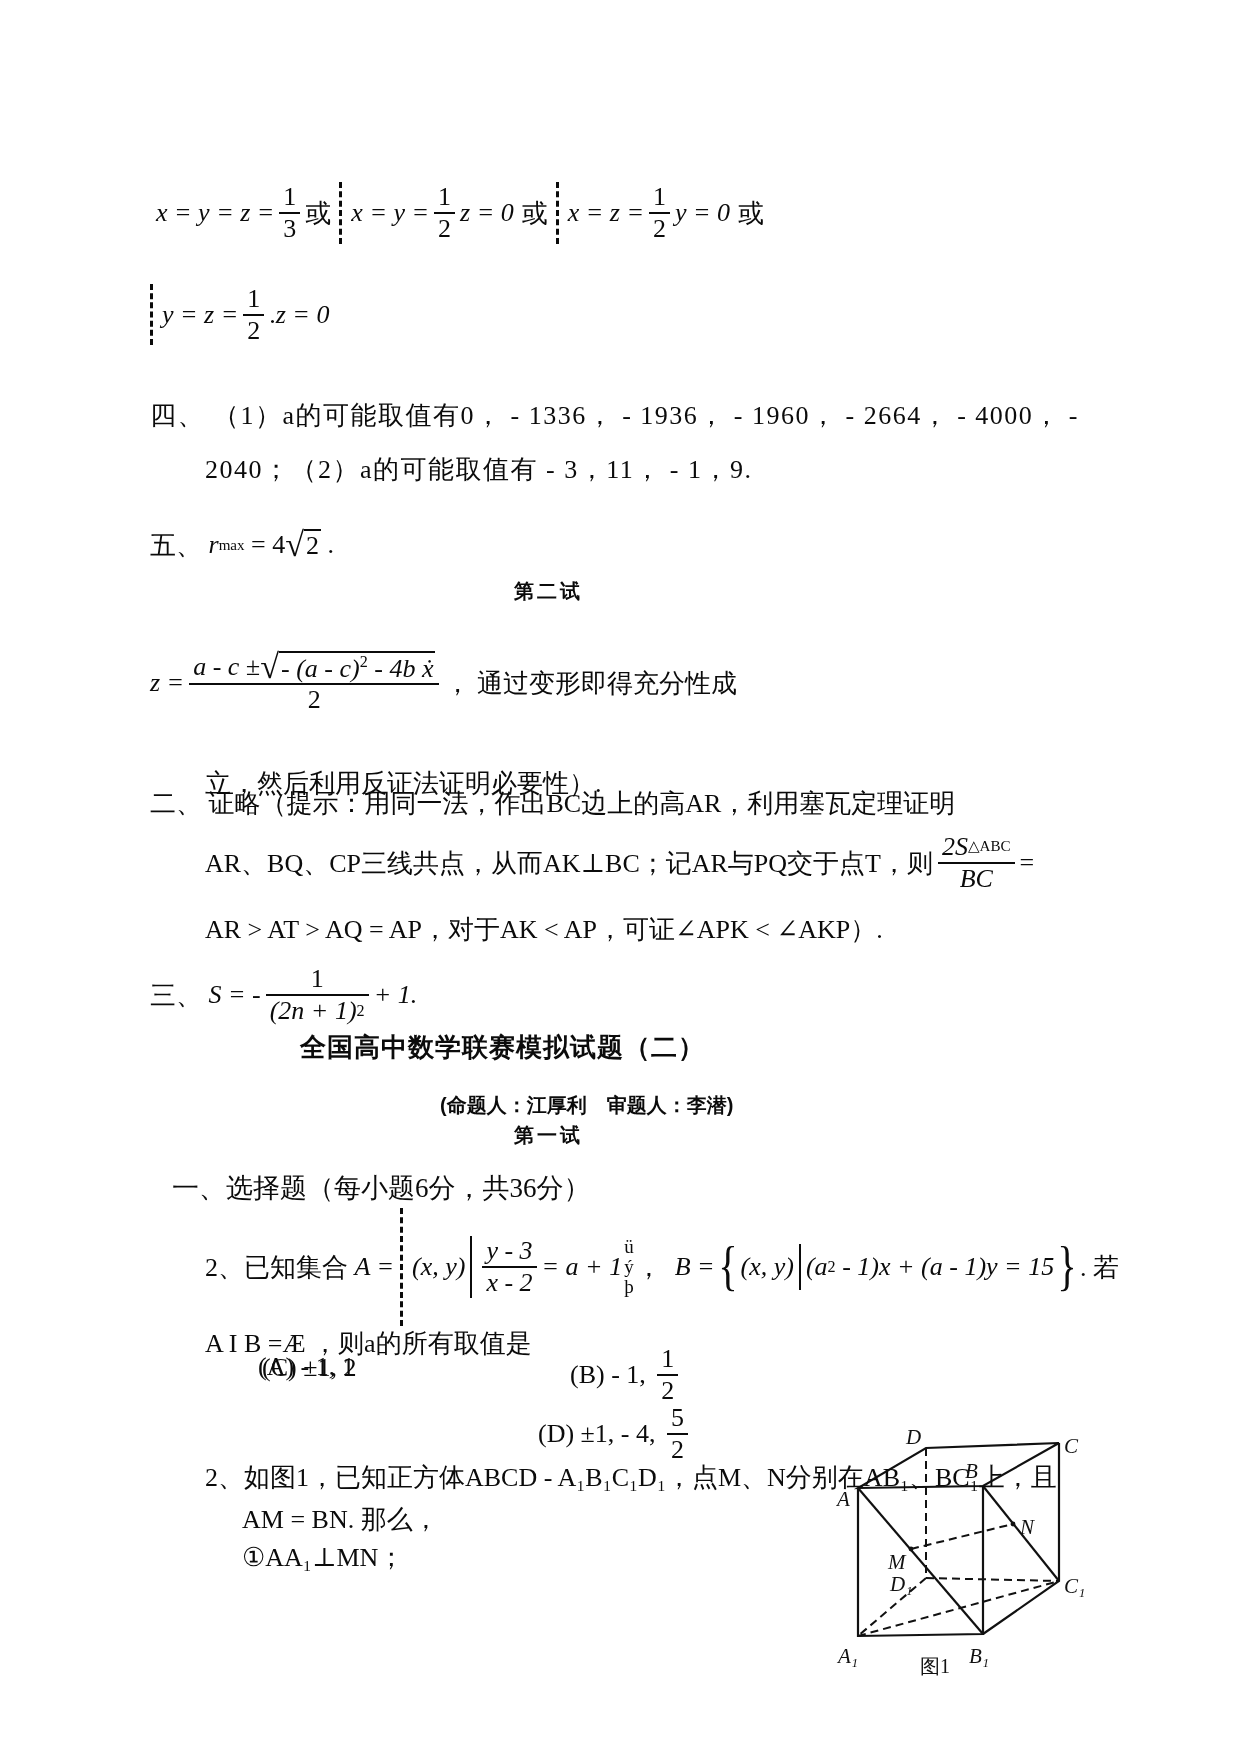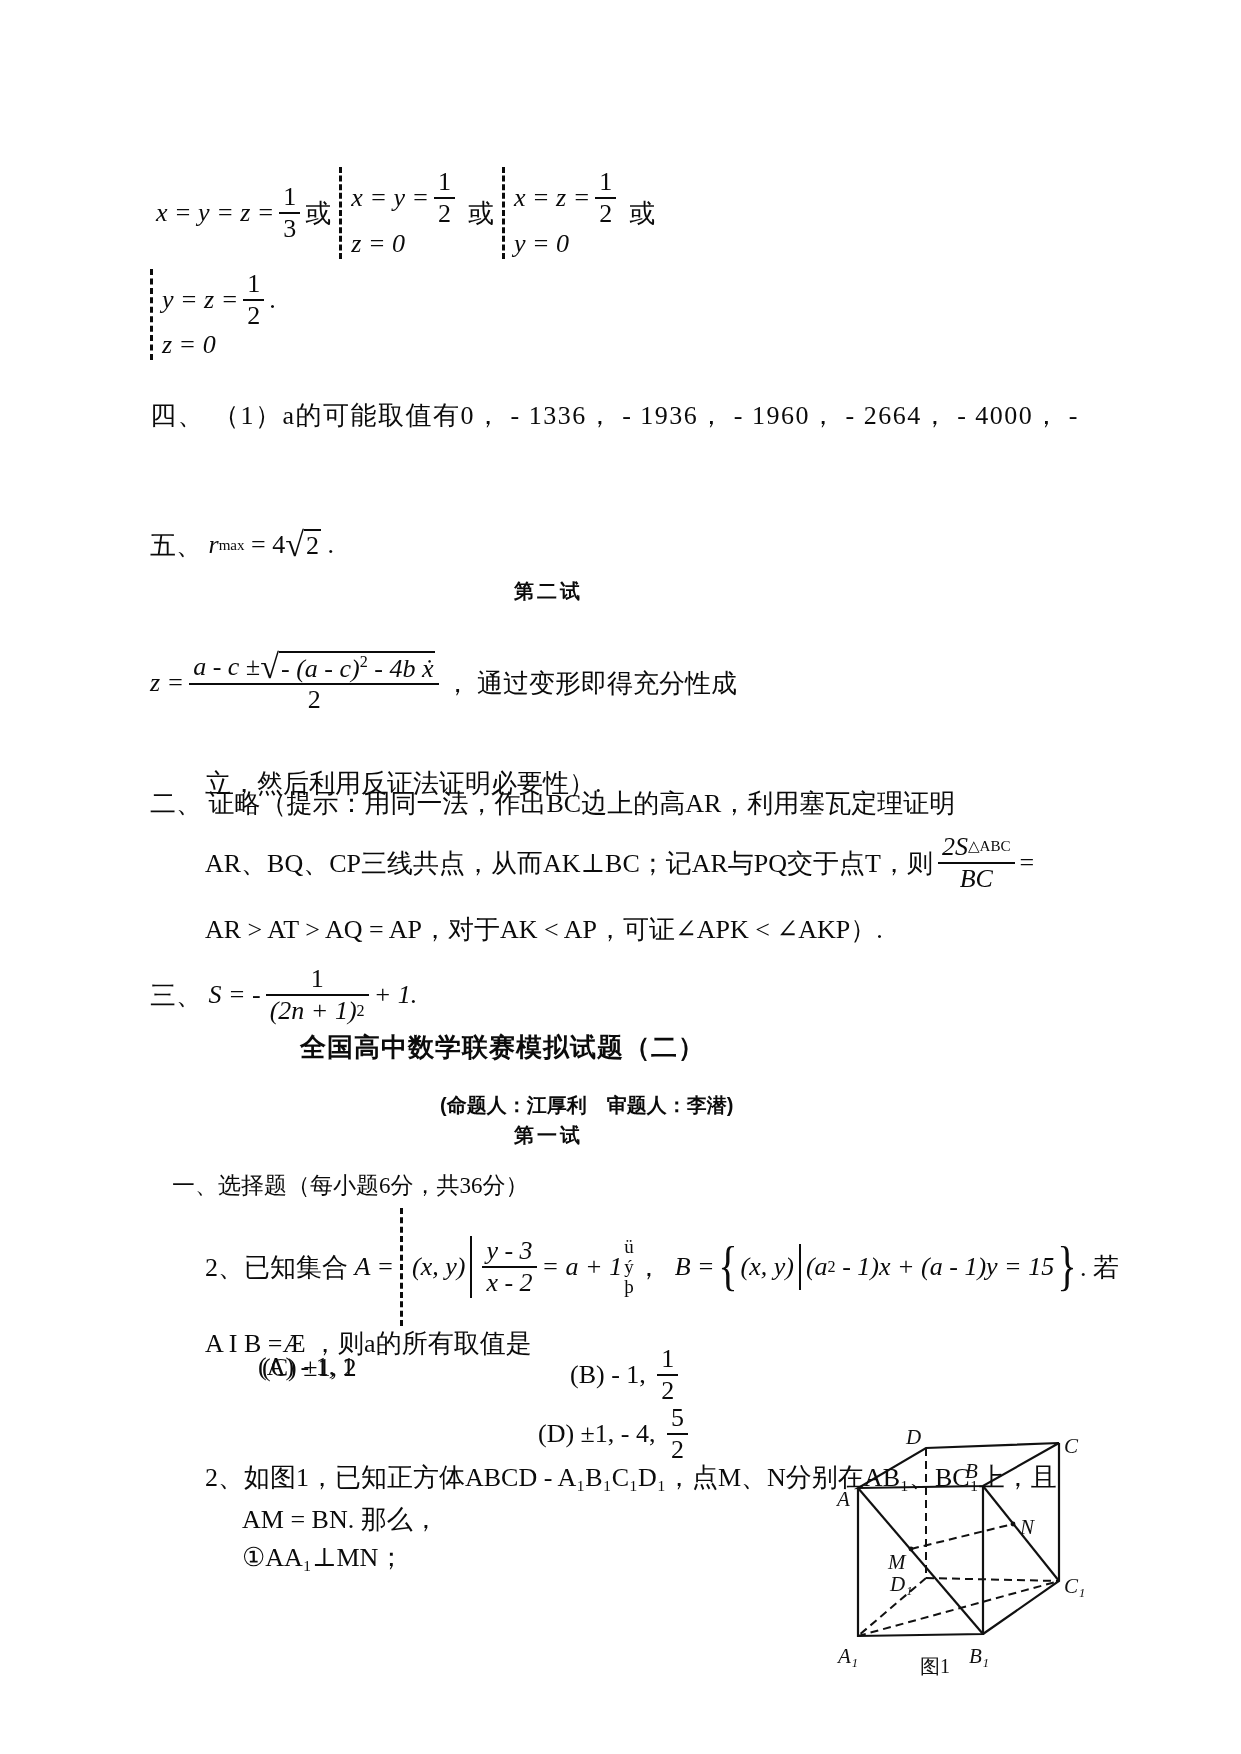--- a/index.html
+++ b/index.html
@@ -9,21 +9,21 @@
   .row{position:absolute;display:flex;align-items:center;white-space:pre}
   .blk{position:absolute;white-space:pre}
   .it{font-style:italic}
   .sp7{letter-spacing:7px}
   .ls1{letter-spacing:1.5px}
   .frac{display:inline-flex;flex-direction:column;align-items:center;margin:0 5px;line-height:1.15;vertical-align:middle}
   .frac .num{padding:0 4px;display:inline-flex;align-items:center}
   .frac .den{border-top:2px solid #0b0b0b;padding:0 4px;align-self:stretch;text-align:center;display:inline-flex;justify-content:center;align-items:center}
   .sys{display:inline-flex;align-items:center;margin:0 8px}
   .dbrace{border-left:3px dashed #0b0b0b;margin-right:9px;align-self:stretch}
-  .syscol{display:inline-flex;flex-direction:column;justify-content:flex-end}
+  .syscol{display:inline-flex;justify-content:flex-end}
   .sysrow{display:flex;align-items:center;white-space:pre}
   .rad{font-size:1.32em;line-height:.85;font-style:normal}
   .vinc{border-top:2px solid #0b0b0b;padding:0 2px}
   sup{font-size:.62em}
   sub{font-size:.58em}
   .h{font-weight:bold;font-family:"Liberation Sans","DejaVu Sans",sans-serif}
   .title{font-size:26px;letter-spacing:1px}
   .hd{font-size:20px;letter-spacing:3px}
   .byline{font-size:20px;font-weight:600;font-family:"Liberation Sans","DejaVu Sans",sans-serif}
   .setbar{border-left:2px solid #0b0b0b;align-self:stretch;margin:0 5px}
@@ -62,20 +62,21 @@
     <span class="sys" style="margin-left:0">
       <span class="dbrace"></span>
       <span class="syscol">
         <span class="sysrow"><span class="it">y = z =</span><span class="frac"><span class="num">1</span><span class="den">2</span></span><span>.</span></span>
         <span class="sysrow it">z = 0</span>
       </span>
     </span>
   </div>
 
   <div class="blk ls1" style="top:398px;left:150px">四、 （1）a的可能取值有0， - 1336， - 1936， - 1960， - 2664， - 4000， -</div>
+  <div class="blk ls1" style="top:452px;left:205px">2040；（2）a的可能取值有 - 3，11， - 1，9.</div>
 
   <div class="row" style="top:518px;left:150px;height:54px">
     <span>五、 </span>
     <span class="it">r</span><sub>max</sub>
     <span> = 4</span>
     <span class="rad">√</span><span class="vinc">2</span>
     <span> .</span>
   </div>
 
   <div class="blk h hd" style="top:578px;left:514px">第二试</div>
@@ -111,21 +112,21 @@
     <span class="frac">
       <span class="num">1</span>
       <span class="den"><span class="it">(2n + 1)</span><sup>2</sup></span>
     </span>
     <span class="it">+ 1.</span>
   </div>
 
   <div class="blk h title" style="top:1030px;left:300px">全国高中数学联赛模拟试题（二）</div>
   <div class="blk byline" style="top:1092px;left:440px">(命题人：江厚利　审题人：李潜)</div>
   <div class="blk h hd" style="top:1122px;left:514px">第一试</div>
-  <div class="blk" style="top:1170px;left:172px;font-size:23px">一、选择题（每小题6分，共36分）</div>
+  <div class="blk" style="top:1170px;left:172px;font-size:27px">一、选择题（每小题6分，共36分）</div>
 
   <div class="row" style="top:1208px;left:205px;height:118px">
     <span>2、已知集合 </span>
     <span class="it">A =</span>
     <span class="sys" style="margin:0 2px 0 6px;align-self:stretch">
       <span class="dbrace"></span>
       <span style="display:inline-flex;align-items:center">
         <span class="it">(x, y)</span>
         <span class="setbar"></span>
         <span class="frac">

